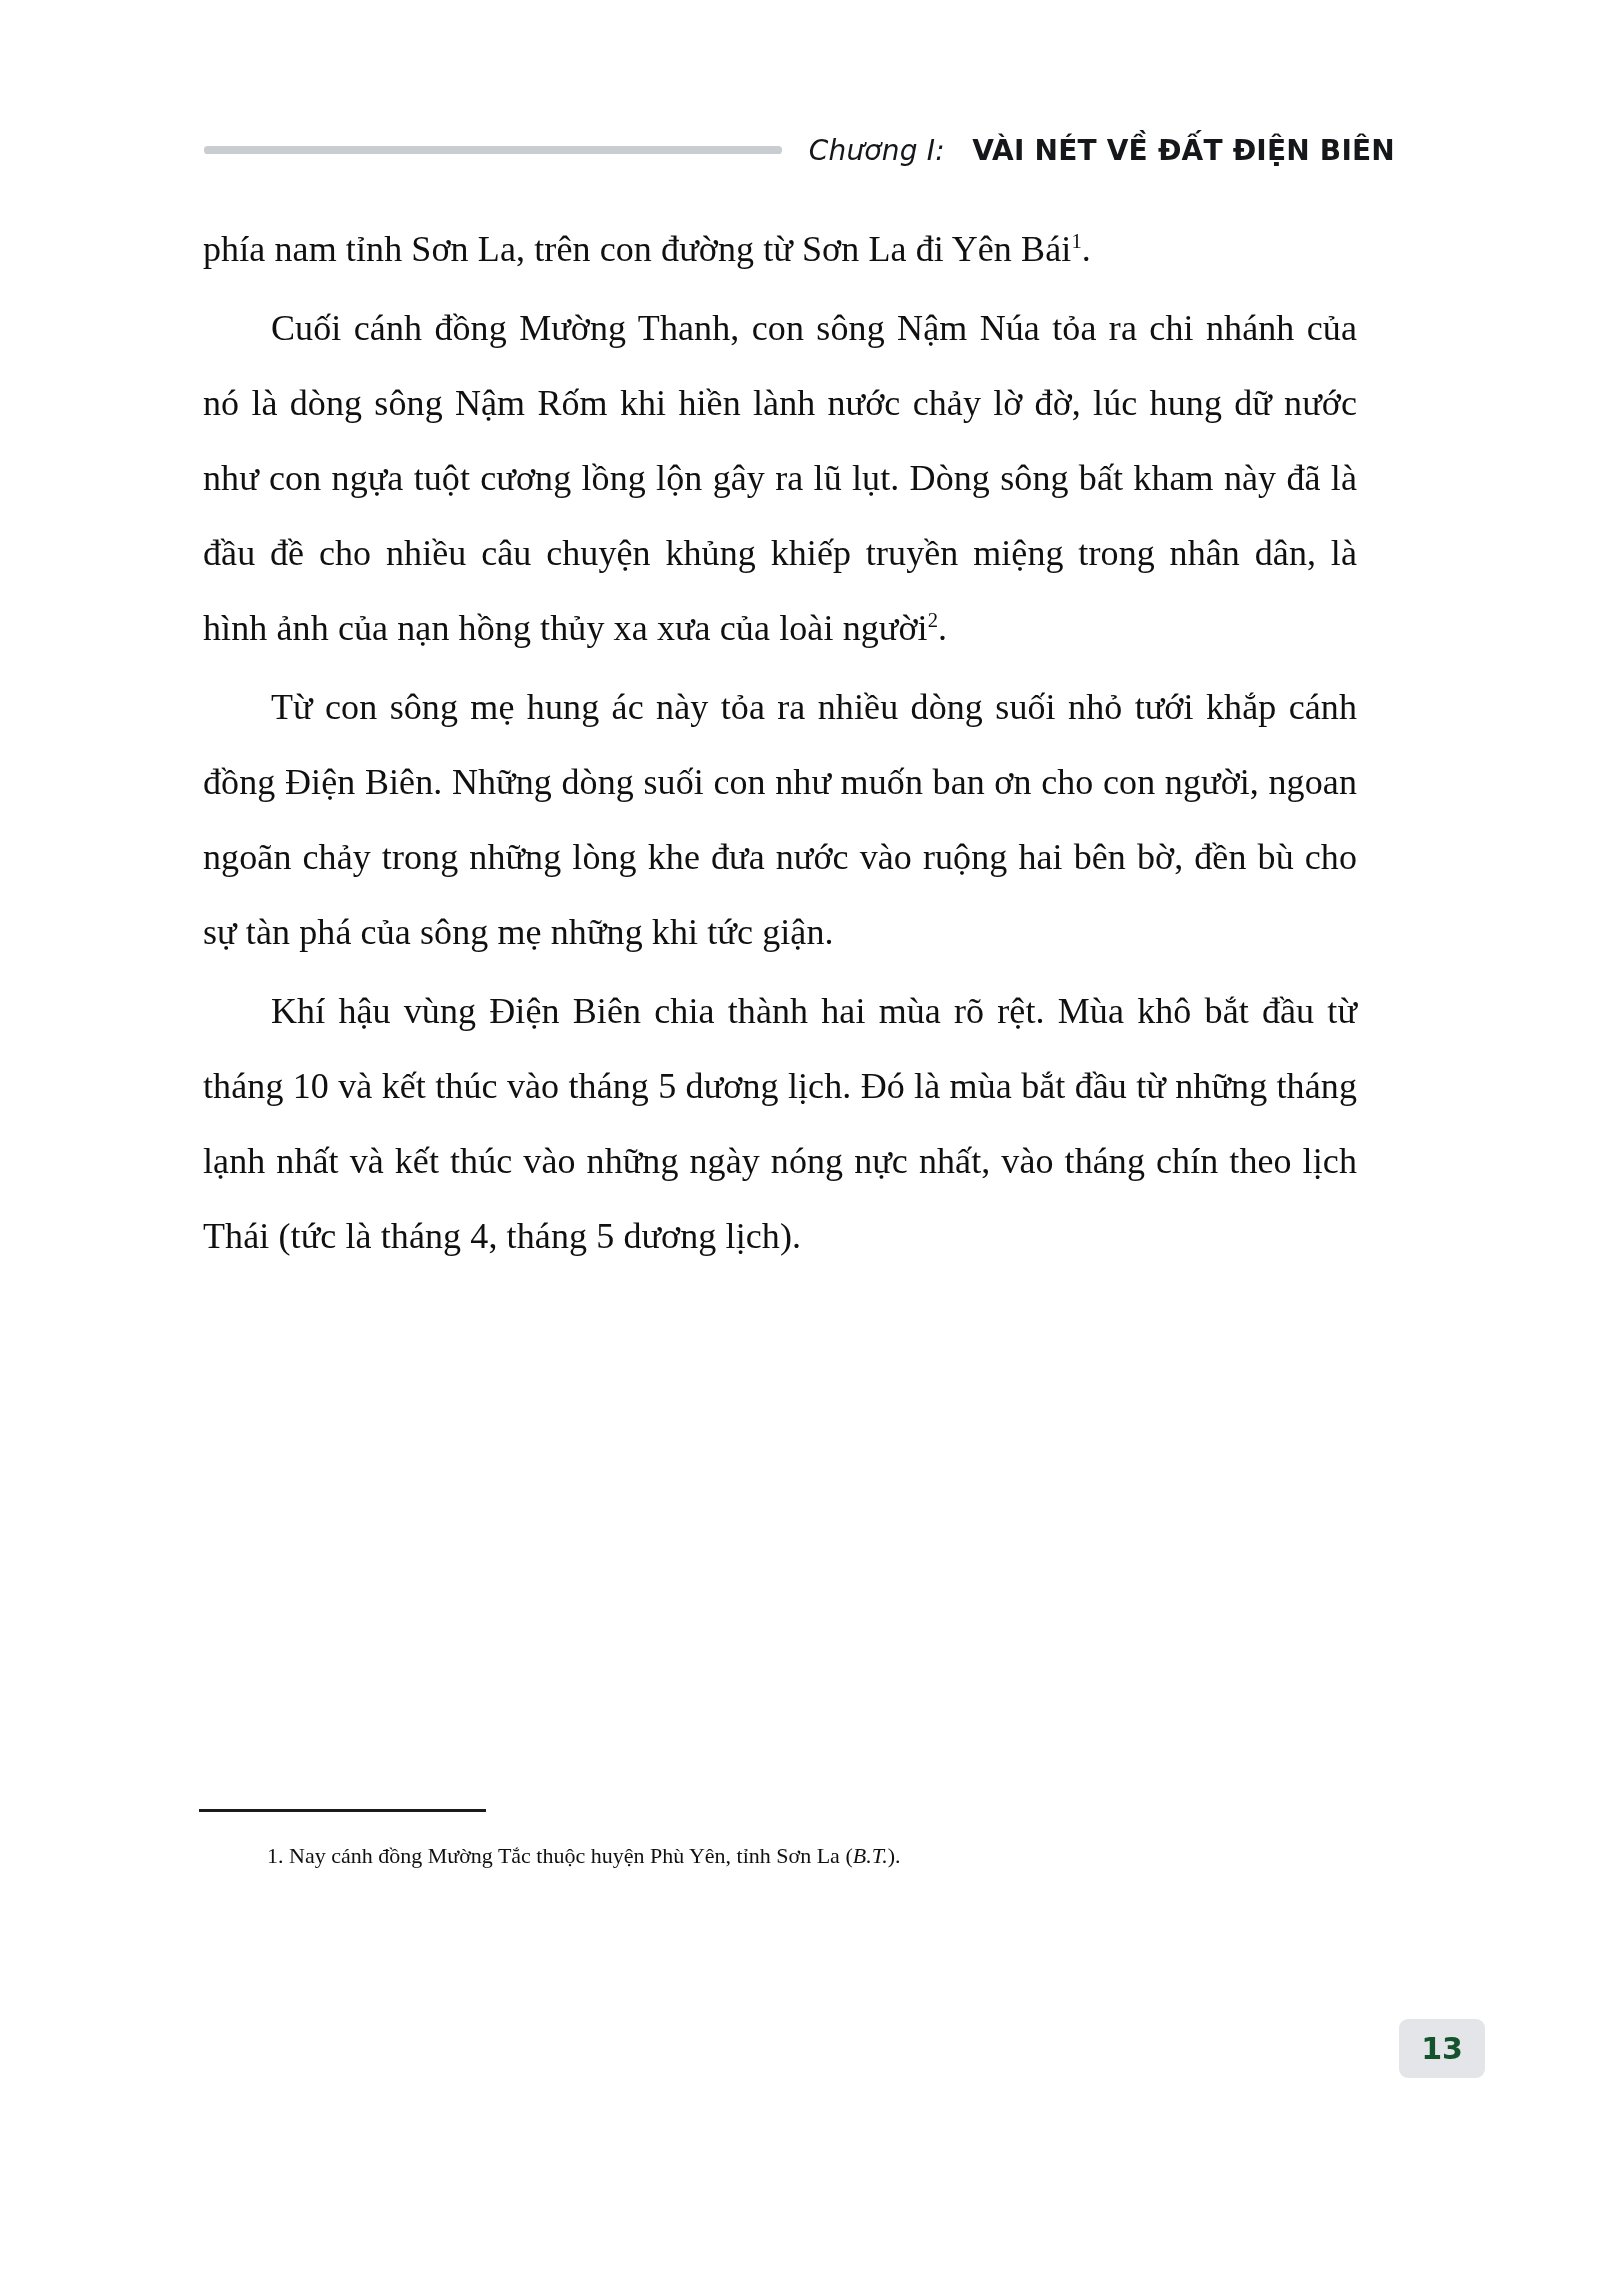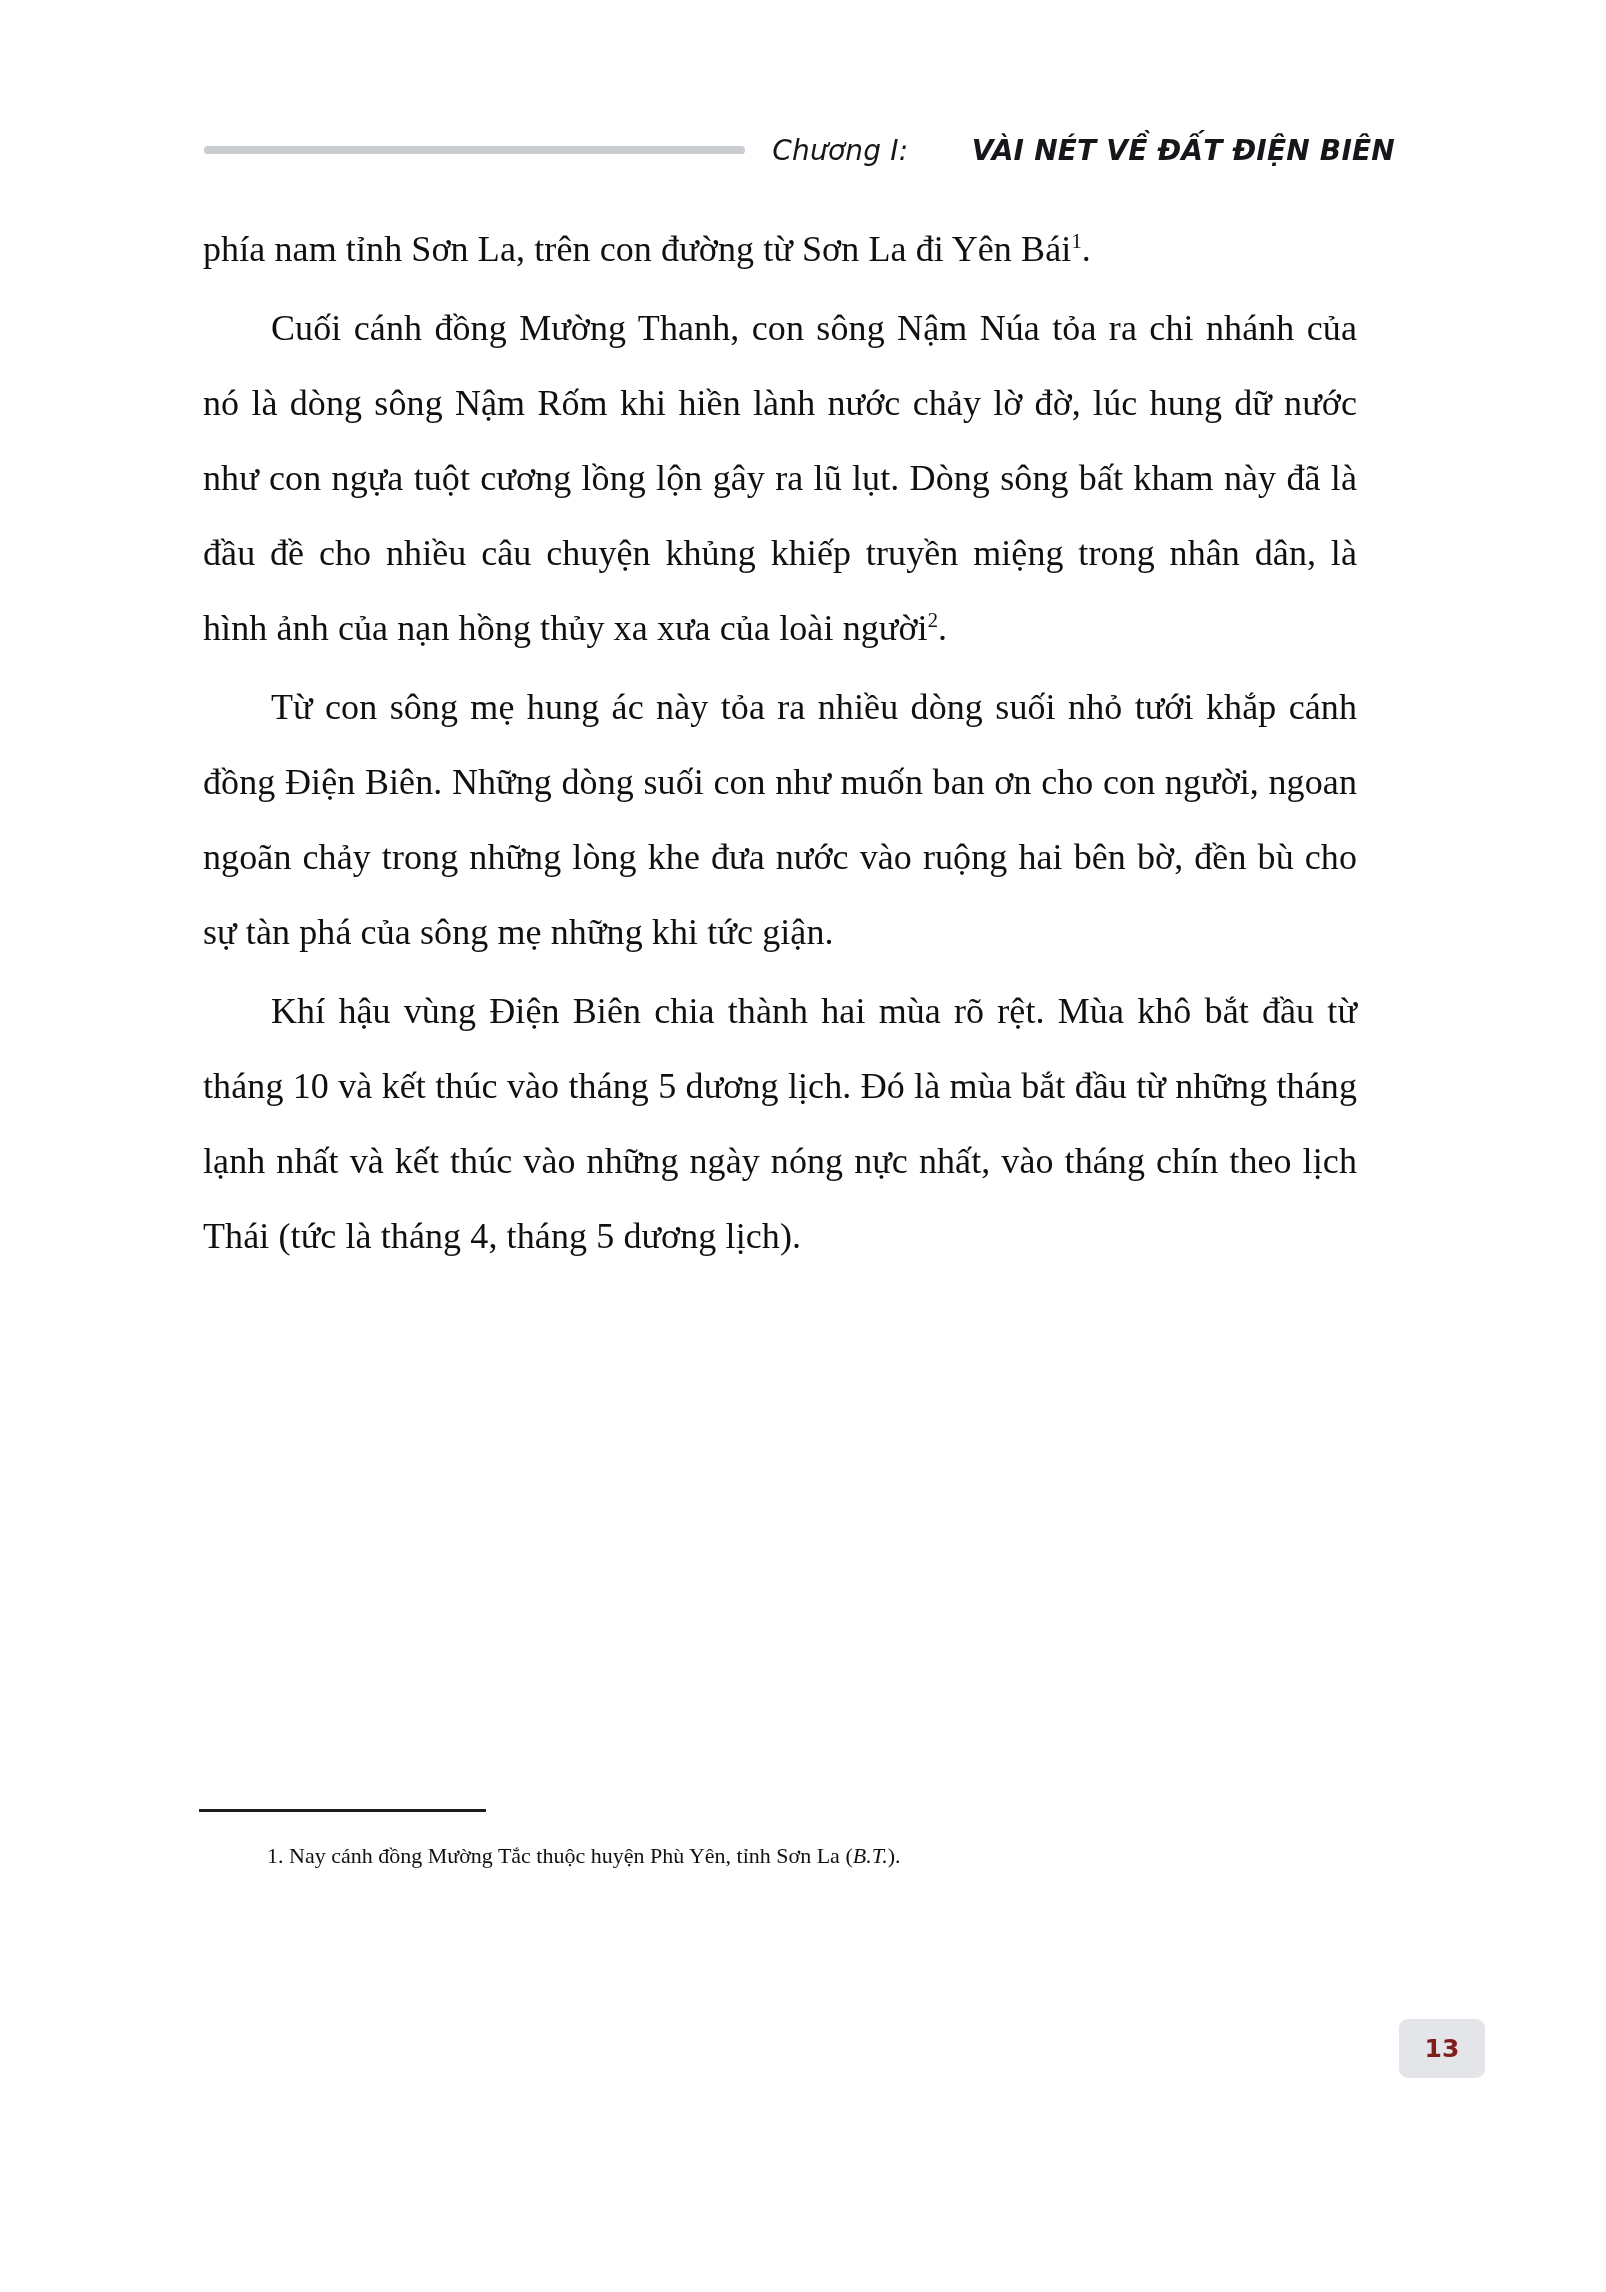--- a/index.html
+++ b/index.html
@@ -48,23 +48,21 @@
     letter-spacing: 0.2px;
     white-space: nowrap;
     color: #15171a;
   }
   .header-title .chapter-label {
     font-style: italic;
     font-weight: 400;
     text-align: center;
   }
   .header-title .chapter-name {
-    font-style: italic;
     font-weight: bold;
-    margin-left: 36px;
   }
 
   
   .content {
     position: absolute;
     left: 199px;
     top: 208px;
     width: 1162px;
   }
   p.para {
@@ -115,22 +113,22 @@
     height: 59px;
     background: #e3e5e8;
     border-radius: 9px;
     display: flex;
     align-items: center;
     justify-content: center;
   }
   .page-number {
     font-family: "DejaVu Sans", "Liberation Sans", sans-serif;
     font-weight: bold;
-    font-size: 25px;
-    color: #7f1d1d;
+    font-size: 30px;
+    color: #14532d;
   }
 </style>
 </head>
 <body>
 
 <div class="page">
 
   <div class="header">
     <div class="header-rule"></div>
     <div class="header-title">

